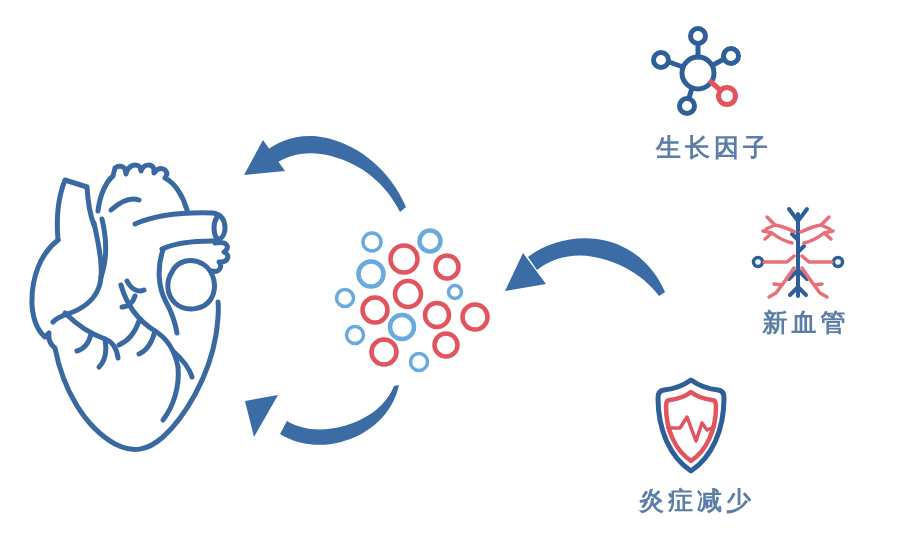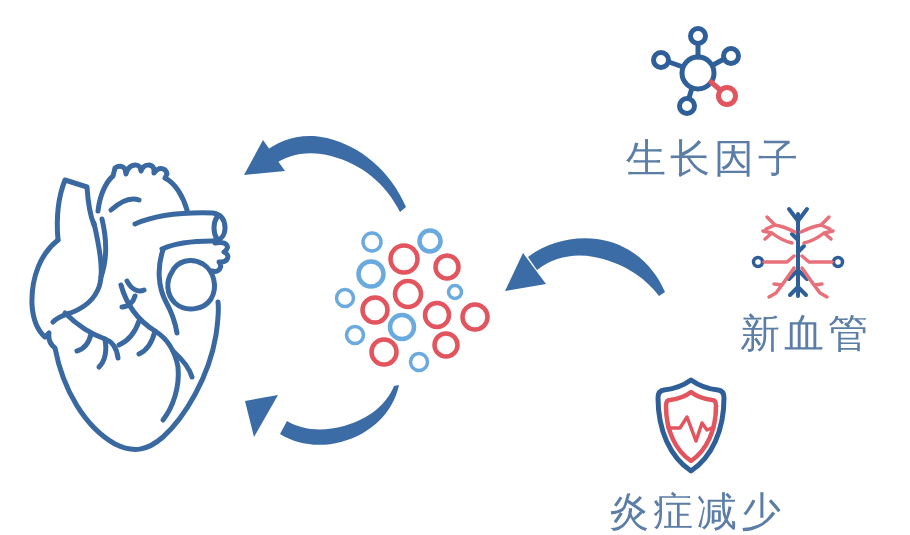--- a/index.html
+++ b/index.html
@@ -3,21 +3,21 @@
 <meta charset="utf-8">
 <style>
   html,body{margin:0;padding:0;background:#ffffff;}
   #stage{
     position:relative;width:910px;height:535px;background:#ffffff;overflow:hidden;
     font-family:"Liberation Sans","DejaVu Sans",sans-serif;
   }
   #scene{position:absolute;left:0;top:0;}
   .factor-label{
     position:absolute;width:240px;text-align:center;
-    font-weight:normal;font-size:40px;letter-spacing:4px;color:#5b7da6;
+    font-weight:bold;font-size:25px;letter-spacing:4px;color:#5b7da6;
     font-family:"Liberation Sans","DejaVu Sans",sans-serif;
   }
   #label-growth{left:594px;top:131px;}
   #label-vessels{left:686px;top:306px;}
   #label-inflammation{left:577px;top:484px;}
 </style>
 </head>
 <body>
 
 <div id="stage">

